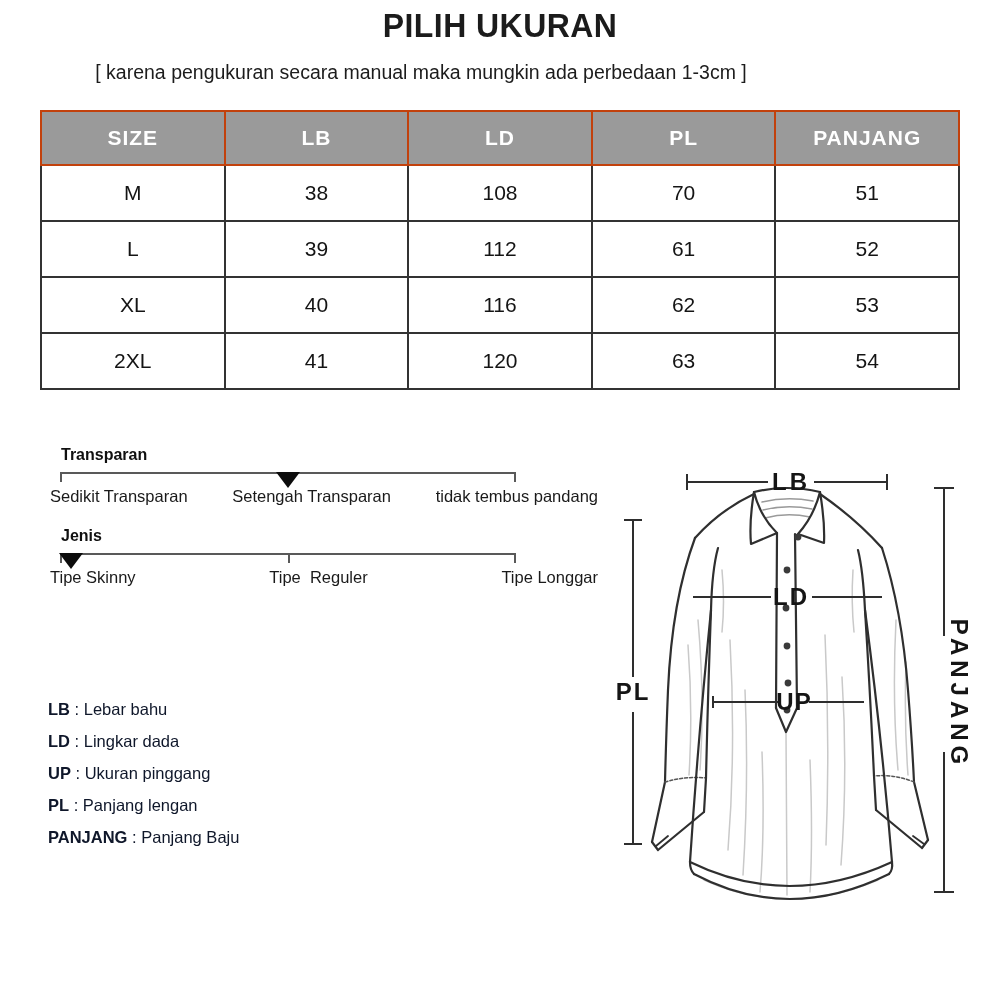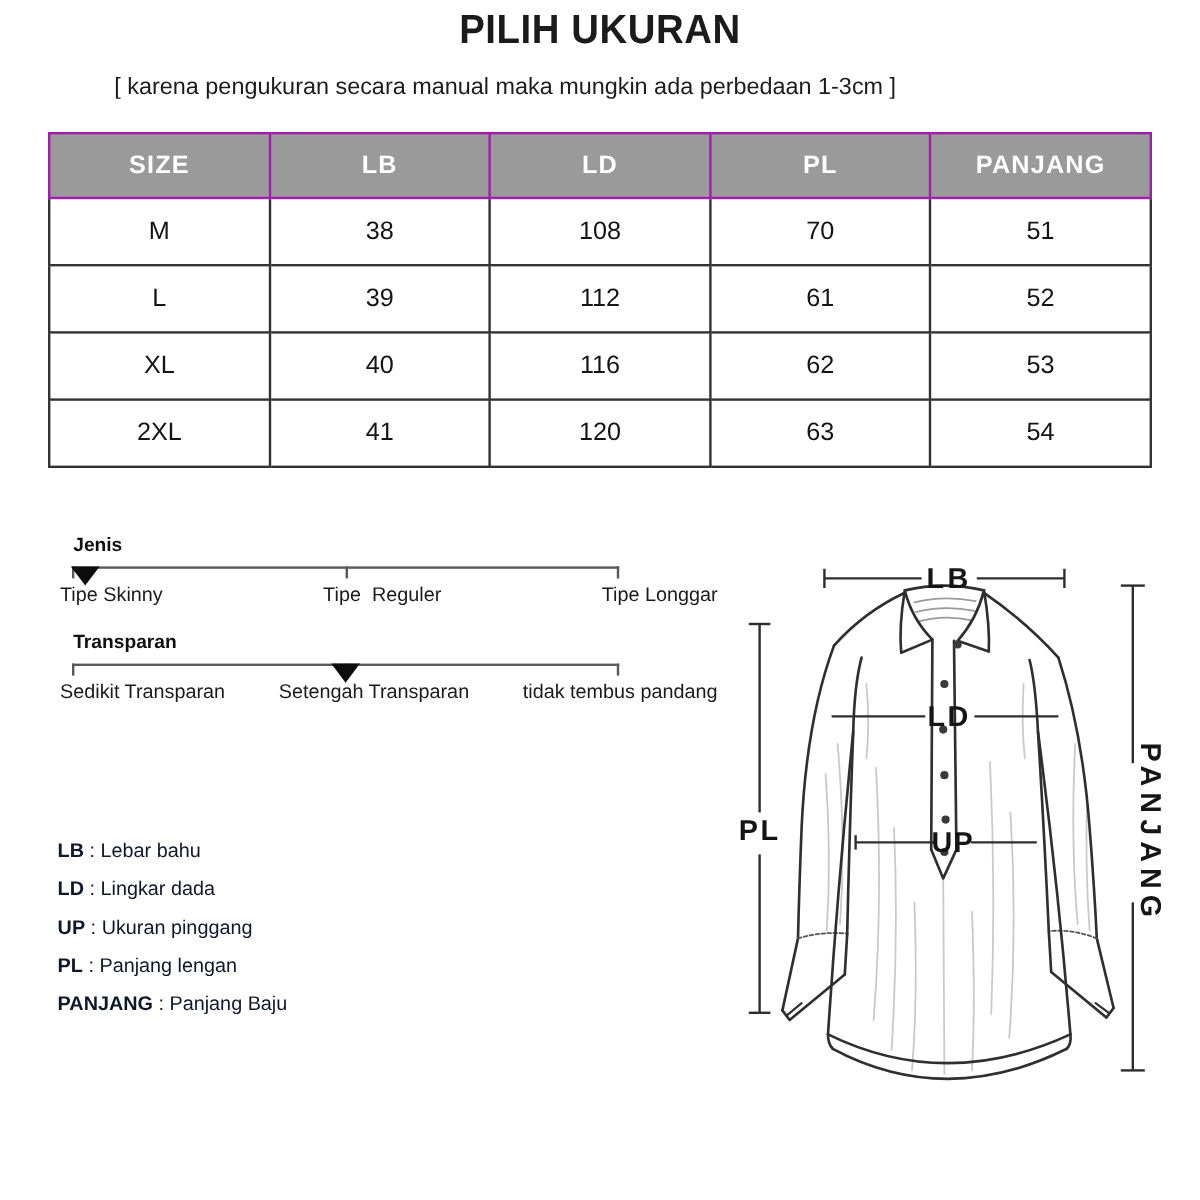--- a/index.html
+++ b/index.html
@@ -15,21 +15,21 @@
   .subtitle{
     position:absolute;top:61px;left:0;width:804px;text-align:center;
     font-size:19.5px;color:#1c1c1c;margin-left:19px;
   }
   table.size-table{
     position:absolute;top:110px;left:40px;width:920px;
     border-collapse:collapse;table-layout:fixed;text-align:center;
   }
   .size-table th{
     background:#9a9a9a;color:#fff;height:50px;font-weight:700;
-    font-size:21px;letter-spacing:1px;border:2px solid #a21caf;
+    font-size:21px;letter-spacing:1px;border:2px solid #c2410c;
   }
   .size-table td{
     height:52px;font-size:21px;color:#141414;border:2px solid #333;background:#fff;
   }
   .scales{position:absolute;left:40px;top:446px;width:600px;}
   .scale{margin-bottom:21px;}
   .scale-title{margin-left:21px;font-size:16px;font-weight:700;color:#101010;margin-bottom:8px;}
   .scale-line{position:relative;margin-left:20px;width:456px;border-top:2px solid #595959;height:11px;}
   .tick{position:absolute;top:-2px;width:2px;height:10px;background:#595959;}
   .tick.start{left:0;} .tick.mid{left:50%;} .tick.end{right:0;}
@@ -91,46 +91,46 @@
       <td>120</td>
       <td>63</td>
       <td>54</td>
     </tr>
   </tbody>
 </table>
 
 <div class="scales">
 
   <div class="scale">
+    <div class="scale-title">Transparan</div>
+    <div class="scale-line">
+      <span class="tick start"></span>
+      <span class="tick mid"></span>
+      <span class="tick end"></span>
+      <span class="marker" style="left: 50%;"></span>
+    </div>
+    <div class="scale-labels">
+      <span>Sedikit Transparan</span>
+      <span>Setengah Transparan</span>
+      <span>tidak tembus pandang</span>
+    </div>
+  </div>
+
+  <div class="scale">
     <div class="scale-title">Jenis</div>
     <div class="scale-line">
       <span class="tick start"></span>
       <span class="tick mid"></span>
       <span class="tick end"></span>
       <span class="marker" style="left: 2.5%;"></span>
     </div>
     <div class="scale-labels">
       <span>Tipe Skinny</span>
       <span>Tipe  Reguler</span>
       <span>Tipe Longgar</span>
-    </div>
-  </div>
-
-  <div class="scale">
-    <div class="scale-title">Transparan</div>
-    <div class="scale-line">
-      <span class="tick start"></span>
-      <span class="tick mid"></span>
-      <span class="tick end"></span>
-      <span class="marker" style="left: 50%;"></span>
-    </div>
-    <div class="scale-labels">
-      <span>Sedikit Transparan</span>
-      <span>Setengah Transparan</span>
-      <span>tidak tembus pandang</span>
     </div>
   </div>
 
 
 </div>
 
 <div class="legend">
   <div class="legend-item"><b>LB</b><span> : </span><span>Lebar bahu</span></div>
   <div class="legend-item"><b>LD</b><span> : </span><span>Lingkar dada</span></div>
   <div class="legend-item"><b>UP</b><span> : </span><span>Ukuran pinggang</span></div>

